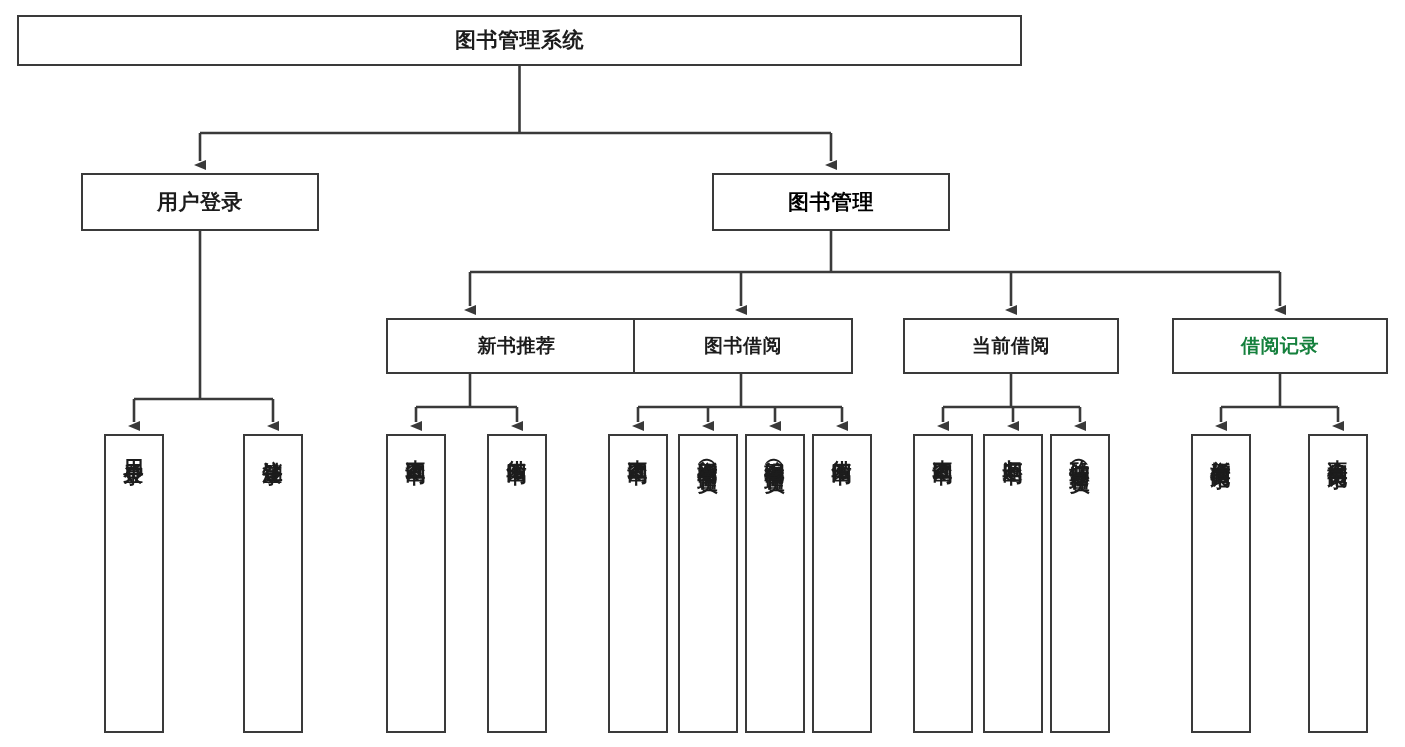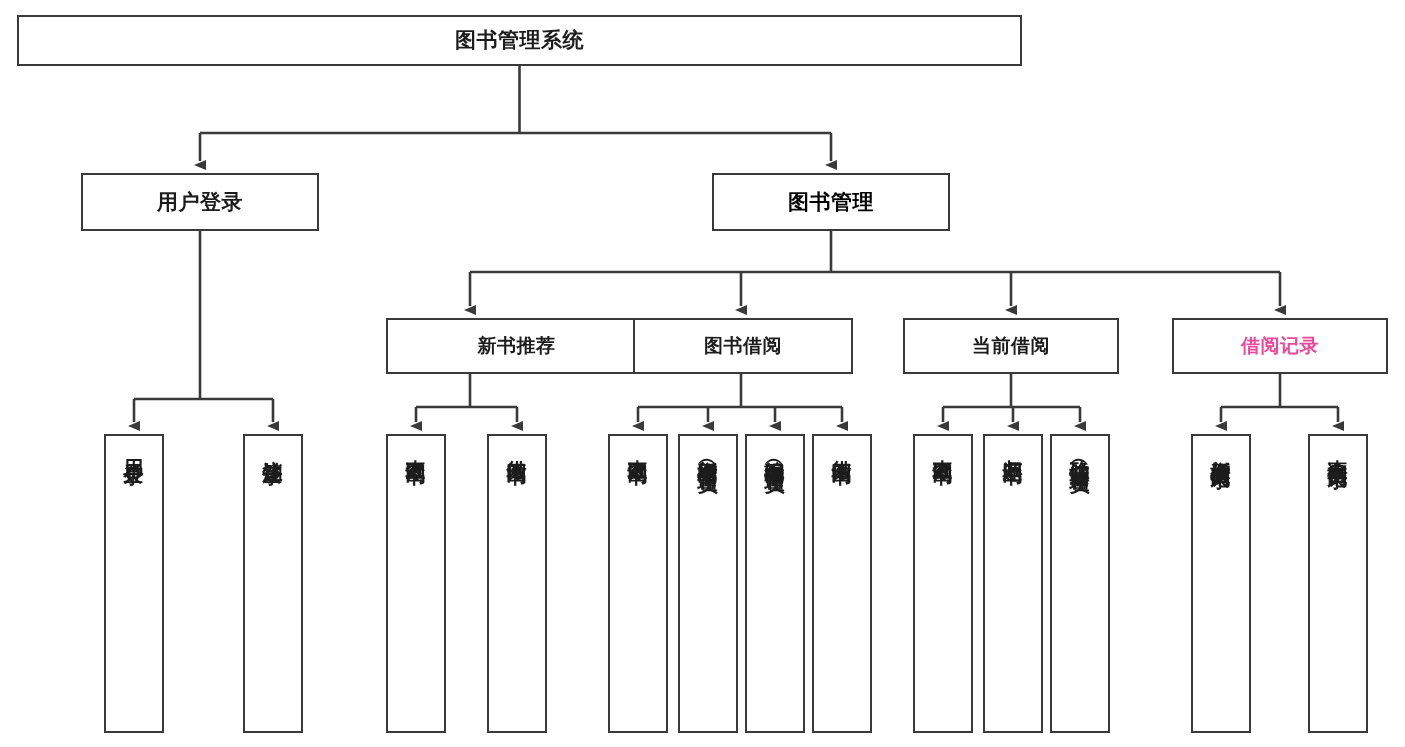--- a/index.html
+++ b/index.html
@@ -135,21 +135,21 @@
       <div class="node horiz" style="left: 362px; top: 318px; width: 261px; height: 56px; border-color: rgb(58, 58, 58); margin-left: 24px;">
         <span class="label" style="color: rgb(28, 28, 28);">新书推荐</span>
       </div>
       <div class="node horiz" style="left: 633px; top: 318px; width: 220px; height: 56px; border-color: rgb(58, 58, 58);">
         <span class="label" style="color: rgb(28, 28, 28);">图书借阅</span>
       </div>
       <div class="node horiz" style="left: 903px; top: 318px; width: 216px; height: 56px; border-color: rgb(58, 58, 58);">
         <span class="label" style="color: rgb(28, 28, 28);">当前借阅</span>
       </div>
       <div class="node horiz" style="left: 1172px; top: 318px; width: 216px; height: 56px; border-color: rgb(58, 58, 58);">
-        <span class="label" style="color: #ec4899;">借阅记录</span>
+        <span class="label" style="color: #15803d;">借阅记录</span>
       </div>
       <div class="node vert" style="left: 104px; top: 434px; width: 60px; height: 299px; border-color: rgb(58, 58, 58);">
         <span class="label" style="color: rgb(28, 28, 28);">用户登录</span>
       </div>
       <div class="node vert" style="left: 243px; top: 434px; width: 60px; height: 299px; border-color: rgb(58, 58, 58);">
         <span class="label" style="color: rgb(28, 28, 28);">注销登录</span>
       </div>
       <div class="node vert" style="left: 386px; top: 434px; width: 60px; height: 299px; border-color: rgb(58, 58, 58);">
         <span class="label" style="color: rgb(28, 28, 28);">查询图书</span>
       </div>

